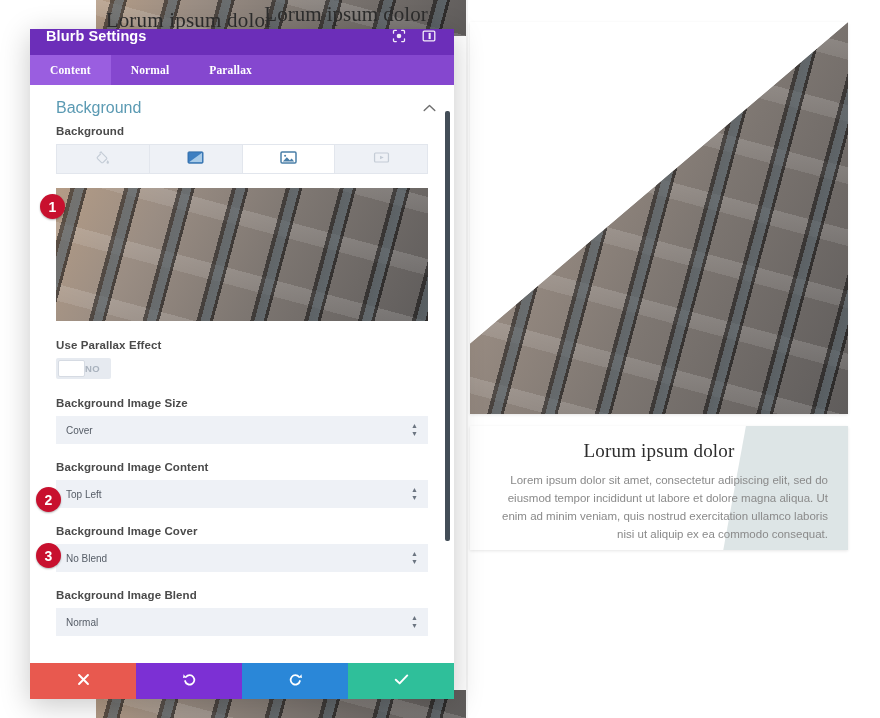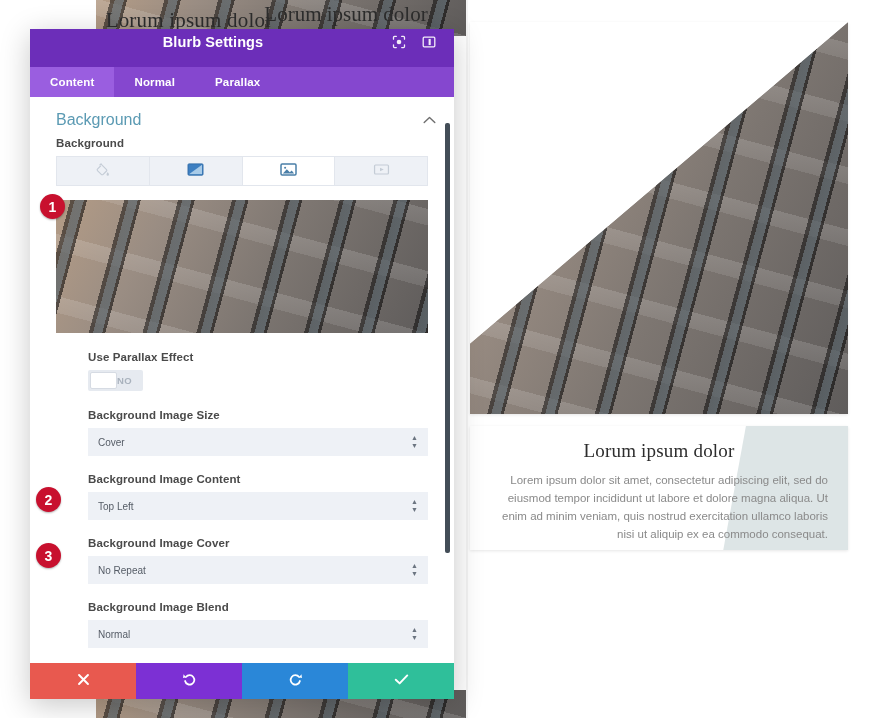--- a/index.html
+++ b/index.html
@@ -193,27 +193,26 @@
     left: 30px; top: 29px;
     width: 424px; height: 670px;
     background: #ffffff;
     box-shadow: 0 6px 28px rgba(0,0,0,0.22);
     display: flex;
     flex-direction: column;
     overflow: hidden;
   }
 
   .modal-header {
-    height: 38px;
+    height: 26px;
     background: #6c2eb9;
     display: flex;
     align-items: center;
     padding: 0 14px 12px 16px;
     flex: 0 0 auto;
-    text-align: center;
   }
   .modal-title {
     color: #ffffff;
     font-size: 14.5px;
     font-weight: bold;
     flex: 1;
     letter-spacing: 0.1px;
   }
   .header-icon {
     width: 22px; height: 22px;
@@ -229,20 +228,21 @@
     align-items: stretch;
     flex: 0 0 auto;
   }
   .modal-tabs .tab {
     padding: 0 20px;
     display: flex; align-items: center;
     color: #ffffff;
     font-size: 11.5px;
     font-weight: bold;
     letter-spacing: 0.15px;
+    font-family: Liberation Serif, serif;
   }
   .modal-tabs .tab.active {
     background: #9a5ee0;
   }
 
   .modal-scroll {
     flex: 1 1 auto;
     position: relative;
     overflow: hidden;
     background: #ffffff;
@@ -345,21 +345,21 @@
     display: flex; flex-direction: column;
     gap: 2px;
     line-height: 0;
   }
   .stepper span {
     font-size: 7px;
     color: #6b7480;
     line-height: 6px;
   }
 
-  .field-block { margin-bottom: 0; margin-left: 32px; }
+  .field-block { margin-bottom: 0; }
 
   
   .scrollbar-track {
     position: absolute;
     right: 3px; top: 0;
     width: 7px; height: 100%;
   }
   .scrollbar-thumb {
     position: absolute;
     left: 1px;
@@ -557,21 +557,21 @@
           <span class="stepper">
             <span>▲</span>
               <span>▼</span>
           </span>
         </div>
       </div>
 
       <div class="field-block">
         <div class="field-label">Background Image Cover</div>
         <div class="select-ctl">
-          <span class="select-value">No Repeat</span>
+          <span class="select-value">No Blend</span>
           <span class="stepper">
             <span>▲</span>
               <span>▼</span>
           </span>
         </div>
       </div>
 
       <div class="field-block">
         <div class="field-label">Background Image Blend</div>
         <div class="select-ctl">

